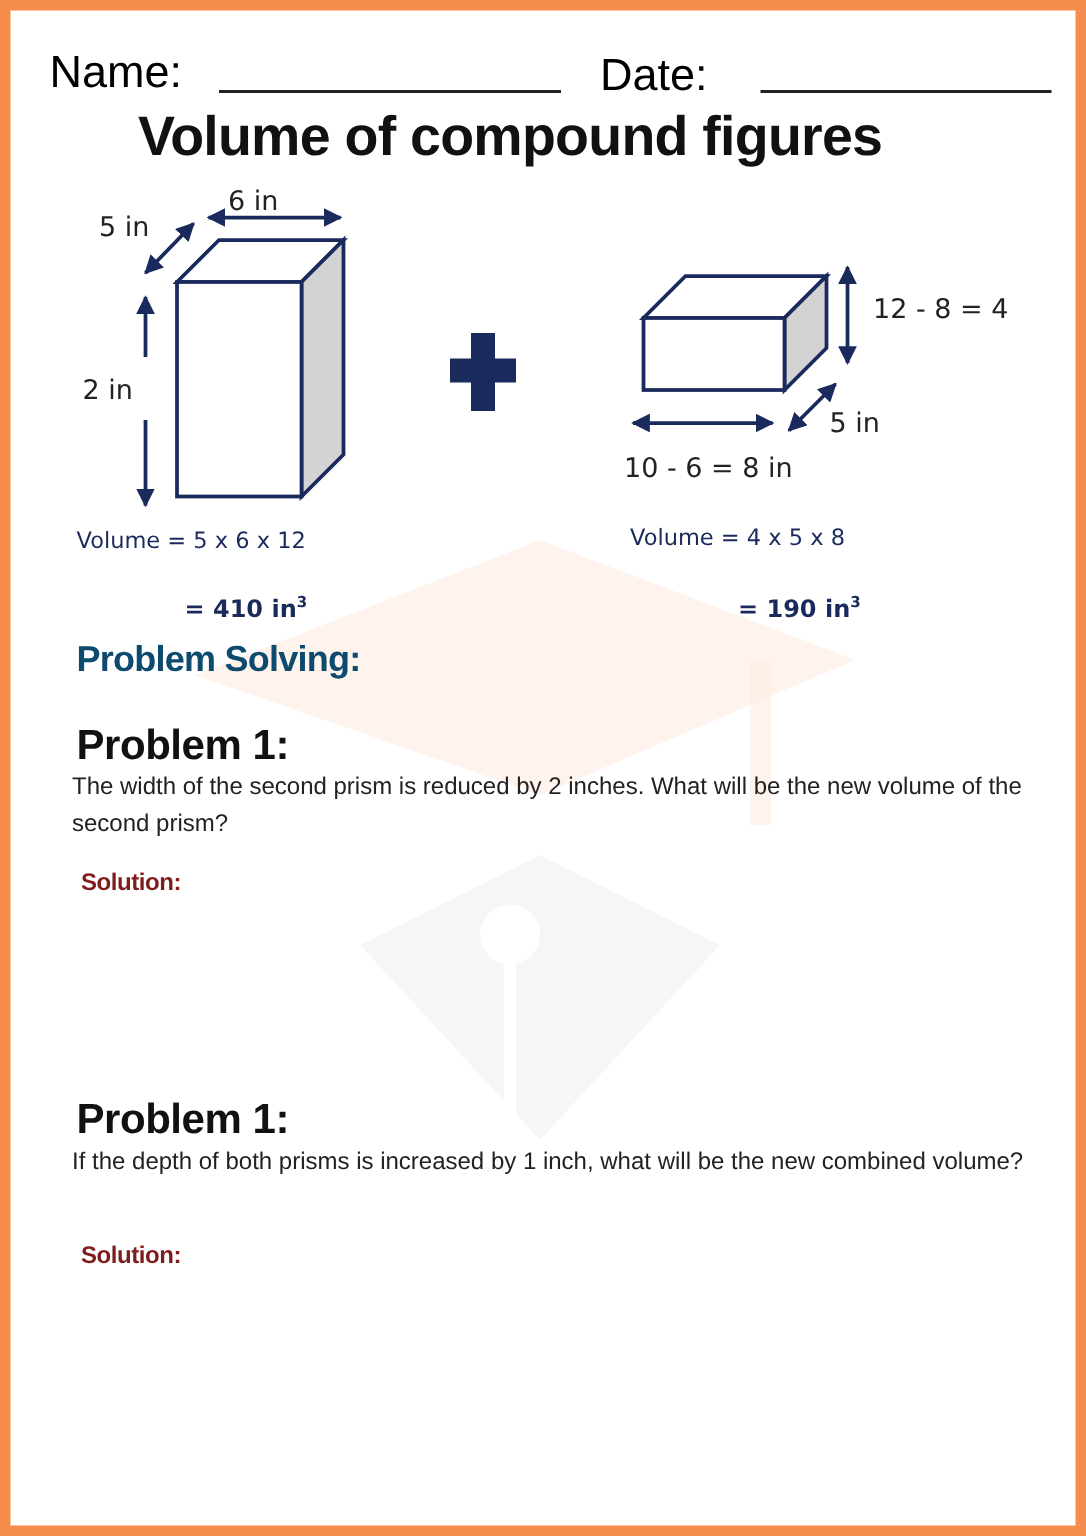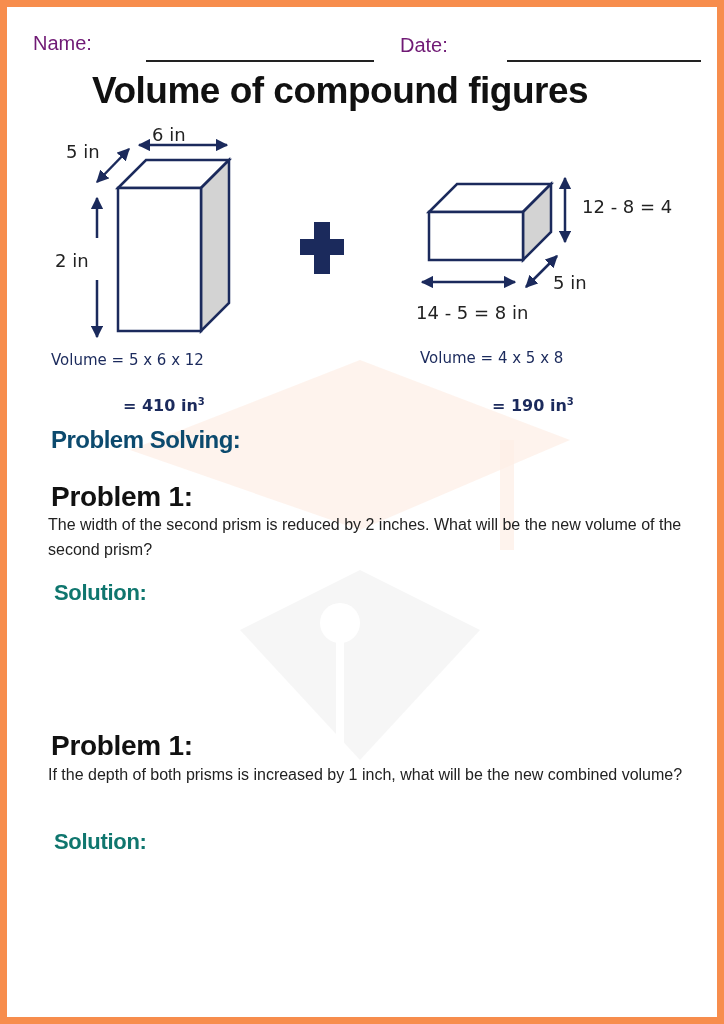--- a/index.html
+++ b/index.html
@@ -7,30 +7,30 @@
     width: 724px; height: 1024px; position: relative; overflow: hidden;
     background: #ffffff;
     font-family: "Liberation Sans", sans-serif;
   }
   .page-frame {
     position: absolute; left: 0; top: 0; width: 724px; height: 1024px;
     box-sizing: border-box; border: 7px solid #f78d4d; background: #ffffff;
   }
   .watermark { position: absolute; left: 100px; top: 340px; width: 520px; height: 420px; pointer-events: none; }
   .abs { position: absolute; }
-  .hdr-label { font-size: 20px; color: #701a75; }
+  .hdr-label { font-size: 30px; color: #000000; }
   .hdr-line { border-bottom: 2px solid #222; height: 0; }
   .title { font-size: 37px; font-weight: bold; color: #111; letter-spacing: -0.5px; }
   .fig-text { font-family: "DejaVu Sans", sans-serif; font-size: 15px; color: #1b2a5c; white-space: nowrap; text-align: center; }
   .fig-bold { font-weight: bold; font-size: 16px; }
   .fig-label { font-family: "DejaVu Sans", sans-serif; font-size: 18px; color: #222; white-space: nowrap; }
   .section-title { font-size: 24px; font-weight: bold; color: #0c4a6e; letter-spacing: -0.5px; }
   .problem-title { font-size: 28px; font-weight: bold; color: #111; letter-spacing: -0.3px; }
   .problem-text { font-size: 16px; color: #222; line-height: 25px; width: 680px; }
-  .solution-title { font-size: 22px; font-weight: bold; color: #0f766e; letter-spacing: -0.3px; }
+  .solution-title { font-size: 16px; font-weight: bold; color: #7f1d1d; letter-spacing: -0.3px; }
   sup { font-size: 10px; }
 </style>
 </head>
 <body>
 
 <div class="page-frame"></div>
 
 <svg class="watermark" viewBox="0 0 520 420">
   <polygon points="30,110 260,20 470,100 260,190" fill="#fdeee6" opacity="0.7"></polygon>
   <rect x="400" y="100" width="14" height="110" fill="#fdeee6" opacity="0.7"></rect>
@@ -90,21 +90,21 @@
   <rect x="19" y="42" width="94" height="48" fill="#ffffff" stroke="#1b2a5c" stroke-width="2.5"></rect>
 
   <line x1="155" y1="8" x2="155" y2="72" stroke="#1b2a5c" stroke-width="2.5" marker-start="url(#ah2)" marker-end="url(#ah2)"></line>
 
   <line x1="116" y1="117" x2="147" y2="86" stroke="#1b2a5c" stroke-width="2.5" marker-start="url(#ah2)" marker-end="url(#ah2)"></line>
 
   <line x1="12" y1="112" x2="105" y2="112" stroke="#1b2a5c" stroke-width="2.5" marker-start="url(#ah2)" marker-end="url(#ah2)"></line>
 </svg>
 <div class="abs fig-label" style="left:582px; top:196px;">12 - 8 = 4</div>
 <div class="abs fig-label" style="left:553px; top:272px;">5 in</div>
-<div class="abs fig-label" style="left:416px; top:302px;">14 - 5 = 8 in</div>
+<div class="abs fig-label" style="left:416px; top:302px;">10 - 6 = 8 in</div>
 <div class="abs fig-text" style="left:420px; top:349px;">Volume =  4 x 5 x 8</div>
 <div class="abs fig-text fig-bold" style="left:492px; top:396px;">
   <span>= 190 in</span><sup>3</sup>
 </div>
 
 <div class="abs section-title" style="left:51px; top:426px;">Problem Solving:</div>
 
 <div class="abs problem-title" style="left:51px; top:481px;">Problem 1:</div>
 <div class="abs problem-text" style="left:48px; top:512px;">The width of the second prism is reduced by 2 inches. What will be the new volume of the second prism?</div>
 <div class="abs solution-title" style="left:54px; top:580px;">Solution:</div>

